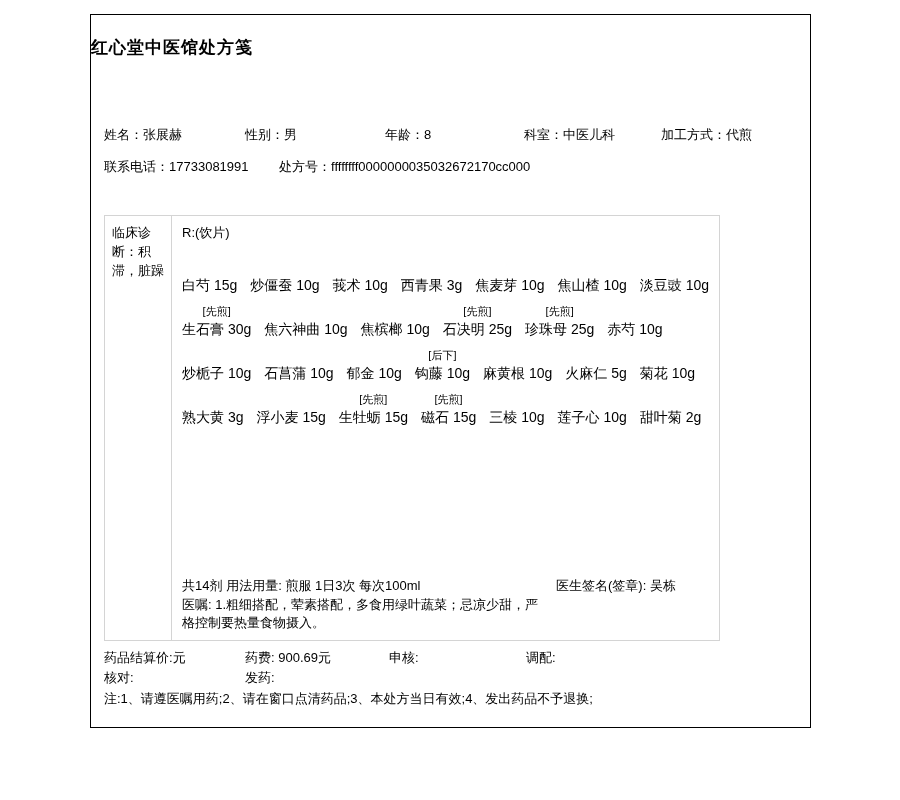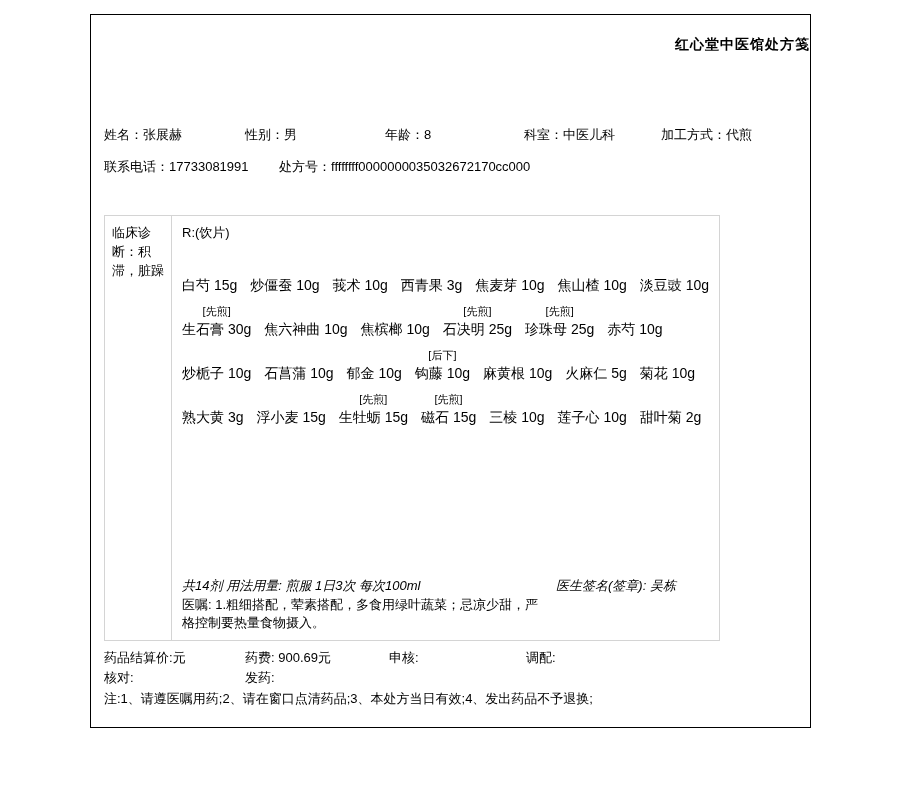--- a/index.html
+++ b/index.html
@@ -1,34 +1,34 @@
 <!DOCTYPE html>
 <html><head>
 <meta charset="utf-8">
 <style>
   html,body{margin:0;padding:0;background:#fff;}
   body{width:900px;height:800px;position:relative;font-family:"Liberation Sans",sans-serif;color:#000;}
   .sheet{position:absolute;left:90px;top:14px;width:719px;height:712px;border:1px solid #000;background:#fff;}
-  .title{margin-top:21px;text-align:right;font-size:14px;font-weight:bold;letter-spacing:1px;}
+  .title{margin-top:21px;text-align:left;font-size:17px;font-weight:bold;letter-spacing:1px;}
   .info-row{position:absolute;left:13px;right:13px;height:20px;font-size:13px;}
   .info-row .f{position:absolute;top:9px;white-space:nowrap;}
   #info1{top:102px;} #info2{top:134px;}
   #info1 .p0{left:0;} #info1 .p1{left:141px;} #info1 .p2{left:281px;} #info1 .p3{left:420px;} #info1 .p4{left:557px;}
   #info2 .p0{left:0;} #info2 .p1{left:175px;text-align:center;} #info2 .p2{left:467px;}
   .main-box{position:absolute;left:13px;top:200px;width:616px;height:426px;border:1px solid #d4d4d4;display:flex;box-sizing:border-box;}
   .diag-cell{width:132px;box-sizing:border-box;border-right:1px solid #d4d4d4;padding:8px 7px;font-size:13px;line-height:1.45;word-break:break-all;}
   .rx-cell{flex:1;position:relative;padding:8px 10px;box-sizing:border-box;}
   .rx-header{font-size:13px;line-height:17px;margin-bottom:34px;}
   .med-row{display:flex;column-gap:13px;margin-bottom:8px;align-items:flex-end;}
   .med-item{display:flex;flex-direction:column;align-items:center;}
   .med-note{display:none;}
   .med-row.noted .med-note{display:block;height:16px;font-size:11px;line-height:16px;white-space:nowrap;}
   .med-text{font-size:14px;line-height:20px;white-space:nowrap;}
   .usage-block{position:absolute;left:10px;right:10px;bottom:9px;font-size:13px;}
-  .usage-line{position:relative;height:18px;white-space:nowrap;font-style:italic;}
+  .usage-line{position:relative;height:18px;white-space:nowrap;}
   .doctor{position:absolute;left:374px;top:0;white-space:nowrap;}
   .advice{width:368px;line-height:1.33;margin-top:1px;}
   .footer{position:absolute;left:13px;top:634px;right:10px;font-size:13px;}
   .footer-row{position:relative;height:20px;}
   .footer-row .f{position:absolute;top:0;white-space:nowrap;}
   #foot1 .p0{left:0;} #foot1 .p1{left:141px;} #foot1 .p2{left:285px;} #foot1 .p3{left:422px;}
   #foot2 .p0{left:0;} #foot2 .p1{left:141px;}
   .footer-note{margin-top:1px;white-space:nowrap;}
 </style>
 </head>

